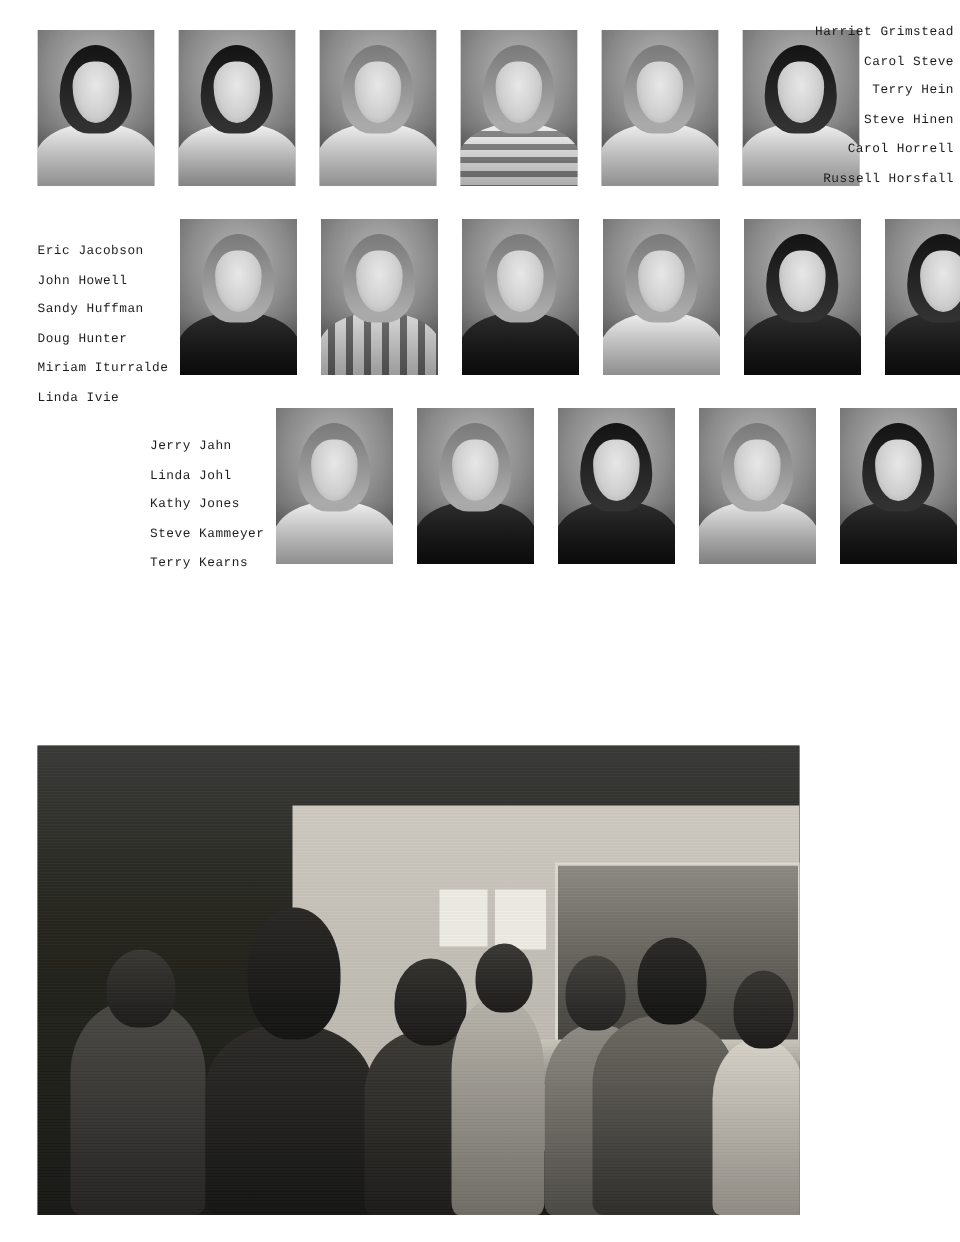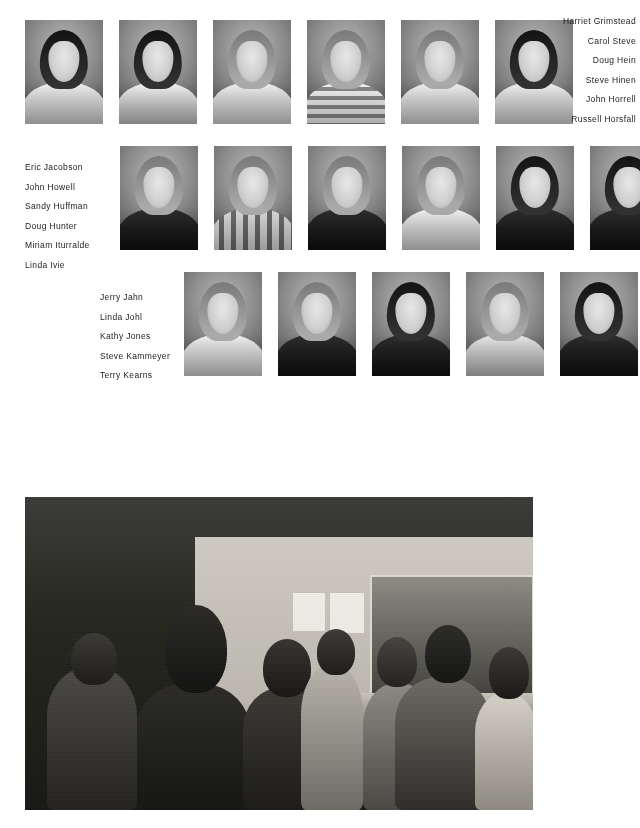--- a/index.html
+++ b/index.html
@@ -59,21 +59,21 @@
   .portrait .shadow {
     position: absolute;
     left: 0; right: 0; bottom: 0;
     height: 40%;
     background: linear-gradient(to bottom, rgba(0,0,0,0) 0%, rgba(0,0,0,0.28) 100%);
   }
 
   
   .namelist {
     position: absolute;
-    font-family: Liberation Sans, sans-serif;
+    font-family: Liberation Mono, monospace;
     font-size: 8.5px;
     letter-spacing: 0.35px;
     color: #1c1c1c;
     line-height: 19.6px;
   }
   .namelist.right { text-align: right; }
   .namelist div { white-space: nowrap; }
 
   
   .bigphoto {
@@ -245,23 +245,23 @@
         <div class="body" style="width: 82.68px; height: 41.6px; border-radius: 48% 48% 0px 0px / 62% 62% 0px 0px; background: linear-gradient(rgb(52, 50, 46), rgb(23, 22, 20));"></div>
         <div class="hair" style="width: 48.36px; height: 58.24px; top: 10.4px; border-radius: 50% 50% 40% 40% / 58% 58% 42% 42%; background: linear-gradient(rgb(25, 25, 23), rgb(58, 56, 53));"></div>
         <div class="face" style="width: 31.2px; height: 41.6px; top: 20.8px; border-radius: 46% 46% 52% 52% / 40% 40% 60% 60%;"></div>
         <div class="shadow"></div>
       </div>
     </div>
 
   <div class="namelist right" id="names-1" style="right:4px; top:12px;">
       <div>Harriet Grimstead</div>
       <div>Carol Steve</div>
-      <div>Doug Hein</div>
+      <div>Terry Hein</div>
       <div>Steve Hinen</div>
-      <div>John Horrell</div>
+      <div>Carol Horrell</div>
       <div>Russell Horsfall</div>
     </div>
   <div class="namelist" id="names-3" style="left:100px; top:288px;">
       <div>Jerry Jahn</div>
       <div>Linda Johl</div>
       <div>Kathy Jones</div>
       <div>Steve Kammeyer</div>
       <div>Terry Kearns</div>
     </div>
   <div class="namelist" id="names-2" style="left:25px; top:158px;">

